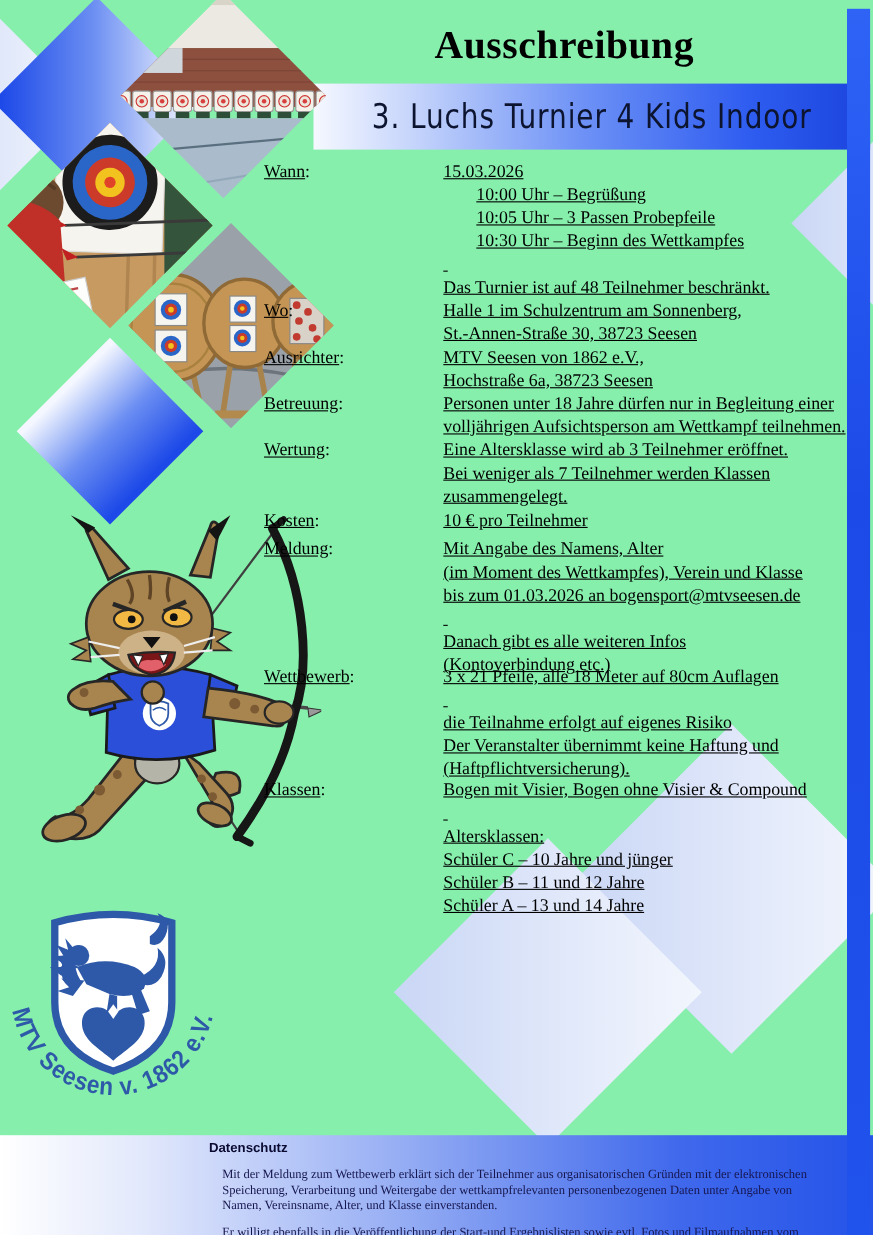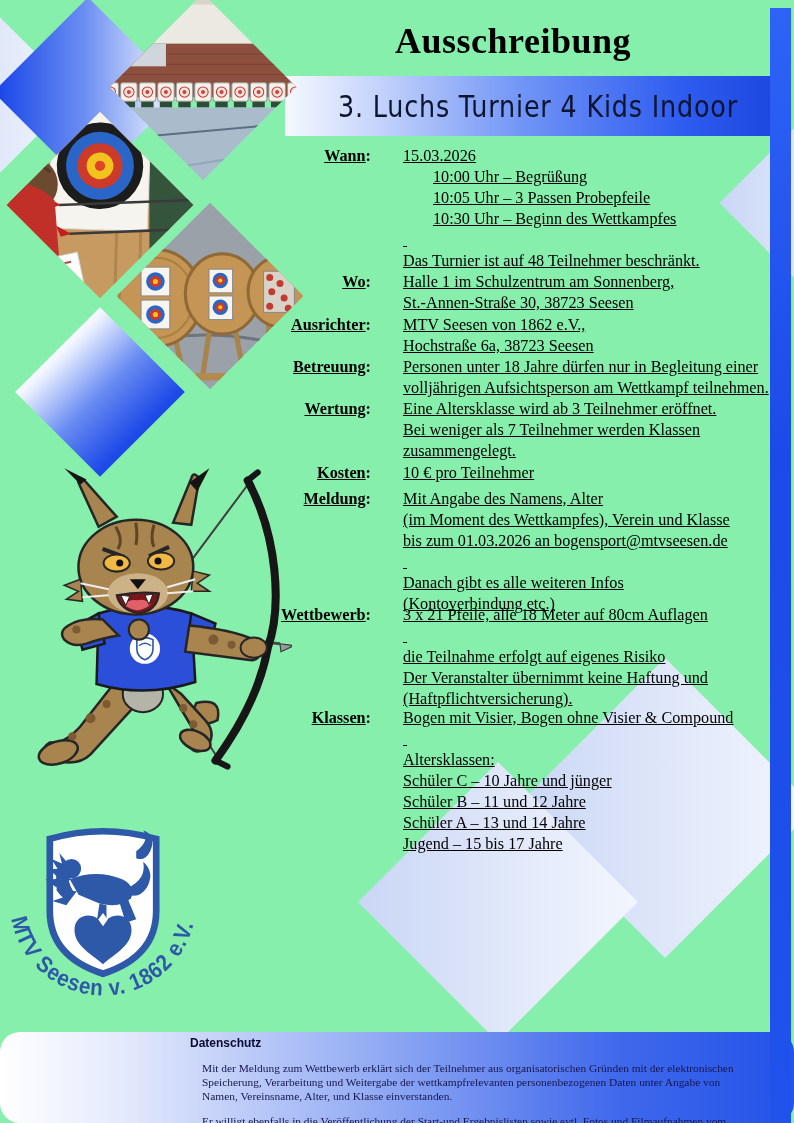--- a/index.html
+++ b/index.html
@@ -26,31 +26,31 @@
           display:flex;align-items:center;justify-content:center;}
   .banner-text{font-family:"DejaVu Sans",sans-serif;font-size:31px;color:#0c1430;
                letter-spacing:1px;white-space:nowrap;transform:scaleX(.82);}
 
   .sidebar{position:absolute;left:770px;top:8px;width:21px;height:1115px;z-index:6;
            background:linear-gradient(180deg,#2e63f6 0%,#1c4ae8 40%,#2052ec 100%);}
 
   
   #info{position:absolute;left:0;top:0;width:794px;height:1123px;z-index:4;}
   .section{position:absolute;left:0;width:794px;font-size:16.2px;}
-  .label{position:absolute;left:223px;width:148px;text-align:right;font-weight:bold;
+  .label{position:absolute;left:240px;width:148px;text-align:left;font-weight:normal;
          height:21px;line-height:21px;white-space:nowrap;}
   .lw{text-decoration:underline;}
   .value{position:absolute;left:403px;top:0;}
   .line{height:21px;line-height:21px;white-space:nowrap;text-decoration:underline;}
   .ind{padding-left:30px;}
 
   
   .strip{position:absolute;left:0;top:1032px;width:794px;height:91px;z-index:5;
          background:linear-gradient(90deg,#ffffff 0%,#e3e9fc 16%,#90a9f3 48%,#3f68ec 78%,#2453e8 100%);
-         box-sizing:border-box;padding:4px 24px 0 190px;color:#16164e;border-radius:20px;}
+         box-sizing:border-box;padding:4px 24px 0 190px;color:#16164e;}
   .ds-head{font-family:"Liberation Sans","DejaVu Sans",sans-serif;font-weight:bold;
            font-size:12px;line-height:14px;color:#0a0a30;}
   .ds-body p{margin:12px;font-size:11.4px;line-height:13.8px;}
 
   
   .art{position:absolute;z-index:4;}
   .art svg{width:100%;height:100%;display:block;}
 </style>
 </head>
 <body>
@@ -370,21 +370,20 @@
       </div>
       <div class="section" style="top: 708px;">
         <div class="label"><span class="lw">Klassen</span>:</div>
         <div class="value">
           <div class="line">Bogen mit Visier, Bogen ohne Visier &amp; Compound</div>
           <div class="line">&nbsp;</div>
           <div class="line">Altersklassen:</div>
           <div class="line">Schüler C – 10 Jahre und jünger</div>
           <div class="line">Schüler B – 11 und 12 Jahre</div>
           <div class="line">Schüler A – 13 und 14 Jahre</div>
-          <div class="line">Jugend – 15 bis 17 Jahre</div>
         </div>
       </div>
     </div>
 
   <div class="strip">
     <div class="ds-head">Datenschutz</div>
     <div class="ds-body" id="ds-body">
         <p>Mit der Meldung zum Wettbewerb erklärt sich der Teilnehmer aus organisatorischen Gründen mit der elektronischen Speicherung, Verarbeitung und Weitergabe der wettkampfrelevanten personenbezogenen Daten unter Angabe von Namen, Vereinsname, Alter, und Klasse einverstanden.</p>
         <p>Er willigt ebenfalls in die Veröffentlichung der Start-und Ergebnislisten sowie evtl. Fotos und Filmaufnahmen vom Wettkampf und der Siegerehrung in jeglicher Form ein.</p>
         <p>Die Ergebnislisten werden bei einem Widerspruch gegen die Veröffentlichung nicht geändert, sie bleiben bestehen.</p>

